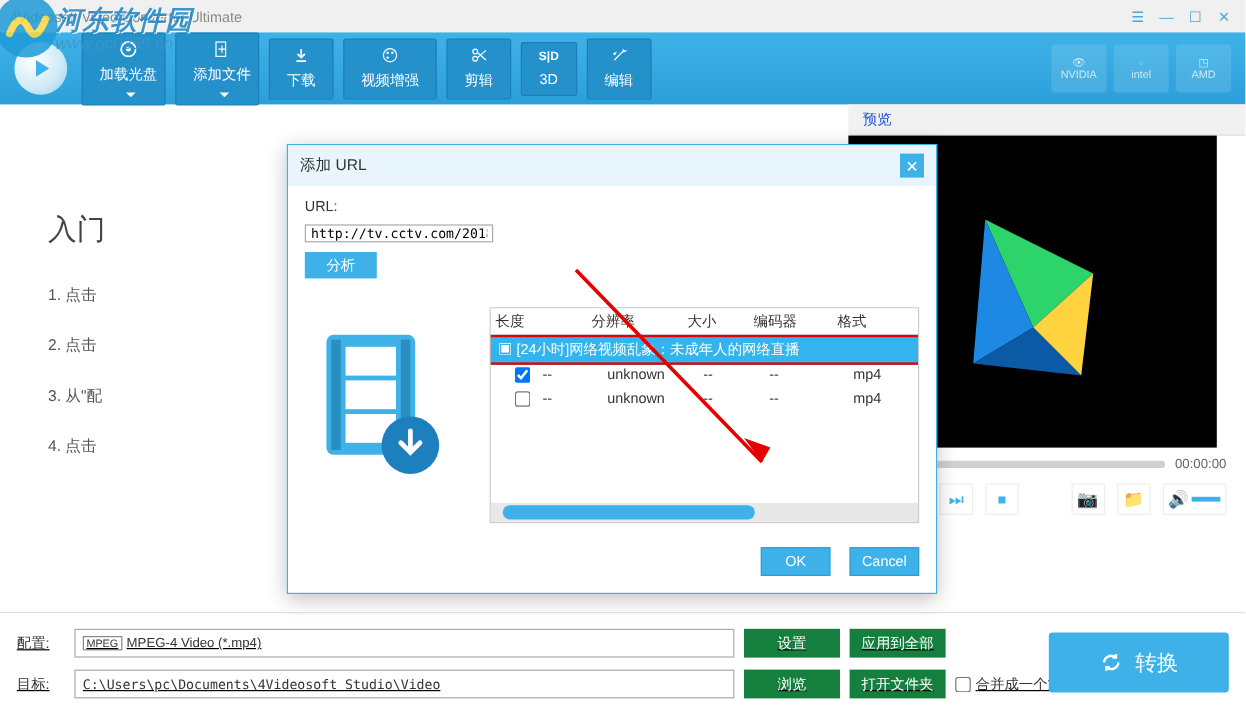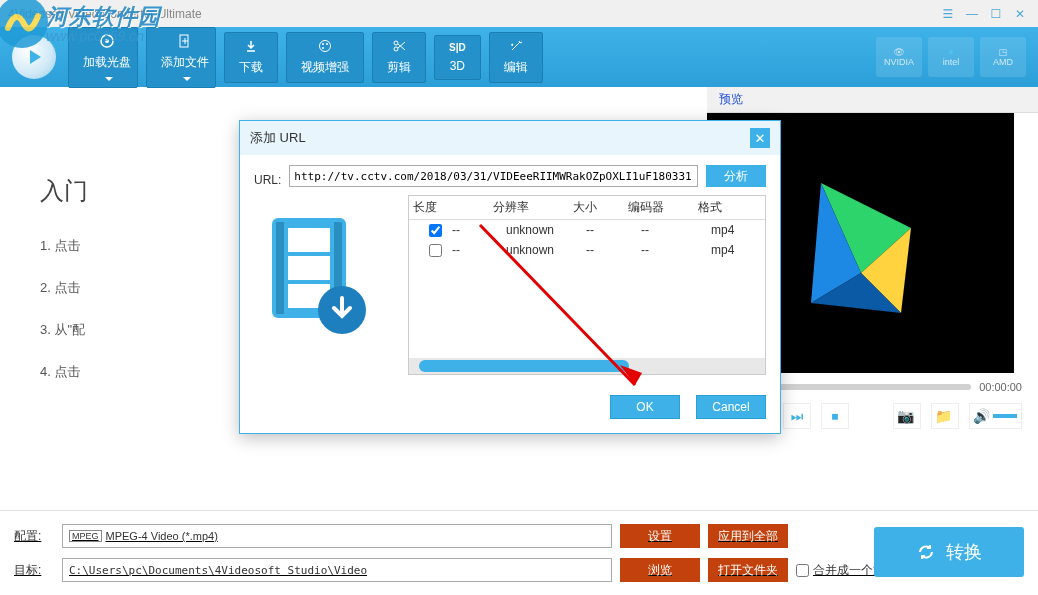--- a/index.html
+++ b/index.html
@@ -28,46 +28,46 @@
 .progress-row { display: flex; align-items: center; gap: 8px; margin-top: 8px; font-size: 11px; color: #666; }
 .progress-bar { flex: 1; height: 6px; background: #d0d0d0; border-radius: 3px; position: relative; }
 .progress-bar::before { content: ""; position: absolute; left: 0; top: -3px; width: 12px; height: 12px; background: #3eb2e8; border-radius: 50%; }
 .media-controls { display: flex; gap: 10px; margin-top: 10px; justify-content: flex-start; align-items: center; }
 .mbtn { width: 28px; height: 26px; border: 1px solid #eee; display: flex; align-items: center; justify-content: center; color: #3eb2e8; background: #fff; cursor: pointer; font-size: 14px; }
 .mbtn.vol { width: auto; padding: 0 4px; gap: 2px; }
 
 .bottom { position: absolute; left: 0; right: 0; bottom: 0; height: 85px; background: #fff; border-top: 1px solid #e0e0e0; padding: 12px 14px; display: grid; grid-template-columns: 40px 550px 80px 80px 120px 1fr; grid-template-rows: 26px 26px; gap: 8px 8px; align-items: center; text-decoration: underline; }
 .blab { font-size: 12px; color: #333; }
 .bfield { height: 24px; border: 1px solid #aaa; background: #fff; font-size: 11px; padding: 0 6px; display: flex; align-items: center; color: #333; }
-.bbtn { height: 24px; background: #c2410c; color: #fff; display: flex; align-items: center; justify-content: center; font-size: 12px; cursor: pointer; border: none; }
+.bbtn { height: 24px; background: #15803d; color: #fff; display: flex; align-items: center; justify-content: center; font-size: 12px; cursor: pointer; border: none; }
 .convert-btn { position: absolute; right: 14px; bottom: 18px; width: 150px; height: 50px; background: #3eb2e8; color: #fff; display: flex; align-items: center; justify-content: center; font-size: 18px; gap: 10px; border-radius: 3px; cursor: pointer; }
 .chk { display: flex; align-items: center; gap: 4px; font-size: 12px; color: #333; }
 
 
 .dialog { position: absolute; left: 239px; top: 120px; width: 542px; background: #fff; border: 1px solid #3eb2e8; box-shadow: 0 4px 16px rgba(0,0,0,0.25); z-index: 10; }
 .dlg-title { height: 34px; background: #e8f5fc; display: flex; align-items: center; padding: 0 10px; font-size: 13px; color: #333; }
 .dlg-title .x { margin-left: auto; width: 20px; height: 20px; background: #3eb2e8; color: #fff; display: flex; align-items: center; justify-content: center; cursor: pointer; font-size: 13px; }
 .dlg-body { padding: 10px 14px; }
-.url-row { display: flex; gap: 8px; align-items: flex-end; margin-bottom: 8px; }
+.url-row { display: flex; gap: 8px; align-items: flex-start; margin-bottom: 24px; flex-direction: column; }
 .url-row label { font-size: 12px; color: #333; }
 .url-row input { flex: 1; height: 22px; border: 1px solid #aaa; font-size: 11px; padding: 0 4px; font-family: monospace; }
 .analyze { width: 60px; height: 22px; background: #3eb2e8; color: #fff; border: none; font-size: 12px; cursor: pointer; }
 .dlg-main { display: flex; gap: 24px; }
 .film-icon { width: 130px; height: 160px; display: flex; align-items: center; justify-content: center; }
 .list-area { flex: 1; border: 1px solid #ccc; height: 180px; display: flex; flex-direction: column; overflow: hidden; }
 .list-head { display: flex; font-size: 12px; color: #333; background: #fff; border-bottom: 1px solid #ddd; }
 .list-head span, .list-row span { padding: 3px 4px; }
 .c1 { width: 80px; } .c2 { width: 80px; } .c3 { width: 55px; } .c4 { width: 70px; } .c5 { width: 55px; }
 .group-row { background: #34b4ec; color: #fff; border: 2px solid #e40000; font-size: 12px; padding: 2px 6px; margin: -2px; }
 .list-row { display: flex; font-size: 12px; color: #333; align-items: center; }
 .list-row input[type=checkbox] { margin: 0 6px 0 20px; }
 .hscroll { margin-top: auto; height: 16px; background: #e8e8e8; position: relative; }
 .hscroll::before { content: ""; position: absolute; left: 10px; top: 2px; width: 210px; height: 12px; background: #3eb2e8; border-radius: 6px; }
 .dlg-foot { display: flex; justify-content: flex-end; gap: 16px; padding: 10px 14px 14px; }
-.dbtn { width: 70px; height: 24px; background: #3eb2e8; color: #fff; border: 1px solid #2a9fd4; font-size: 12px; cursor: pointer; }
+.dbtn { width: 58px; height: 24px; background: #3eb2e8; color: #fff; border: 1px solid #2a9fd4; font-size: 12px; cursor: pointer; }
 
 
 .arrow-svg { position: absolute; left: 410px; top: 205px; z-index: 20; pointer-events: none; }
 
 
 .watermark { position: absolute; left: 0; top: 0; width: 300px; z-index: 30; pointer-events: none; opacity: 0.85; }
 .wm-logo { position: absolute; left: -6px; top: -6px; width: 56px; height: 56px; }
 .wm-text1 { position: absolute; left: 46px; top: 2px; font-size: 22px; font-weight: bold; color: #1c86c7; font-style: italic; text-shadow: 1px 1px 0 #fff; letter-spacing: 1px; }
 .wm-text2 { position: absolute; left: 46px; top: 28px; font-size: 14px; color: #3a97cd; font-style: italic; }
 </style>
@@ -252,20 +252,21 @@
         </svg>
       </div>
       <div class="list-area">
         <div class="list-head">
           <span class="c1">长度</span>
           <span class="c2">分辨率</span>
           <span class="c3">大小</span>
           <span class="c4">编码器</span>
           <span class="c5">格式</span>
         </div>
+        <div class="group-row">▣ <span>[24小时]网络视频乱象：未成年人的网络直播</span></div>
         <div class="list-row">
           <input type="checkbox" checked="" style="">
           <span class="c1" style="width:54px">--</span>
           <span class="c2">unknown</span>
           <span class="c3">--</span>
           <span class="c4">--</span>
           <span class="c5">mp4</span>
         </div>
         <div class="list-row">
           <input type="checkbox" style="">

